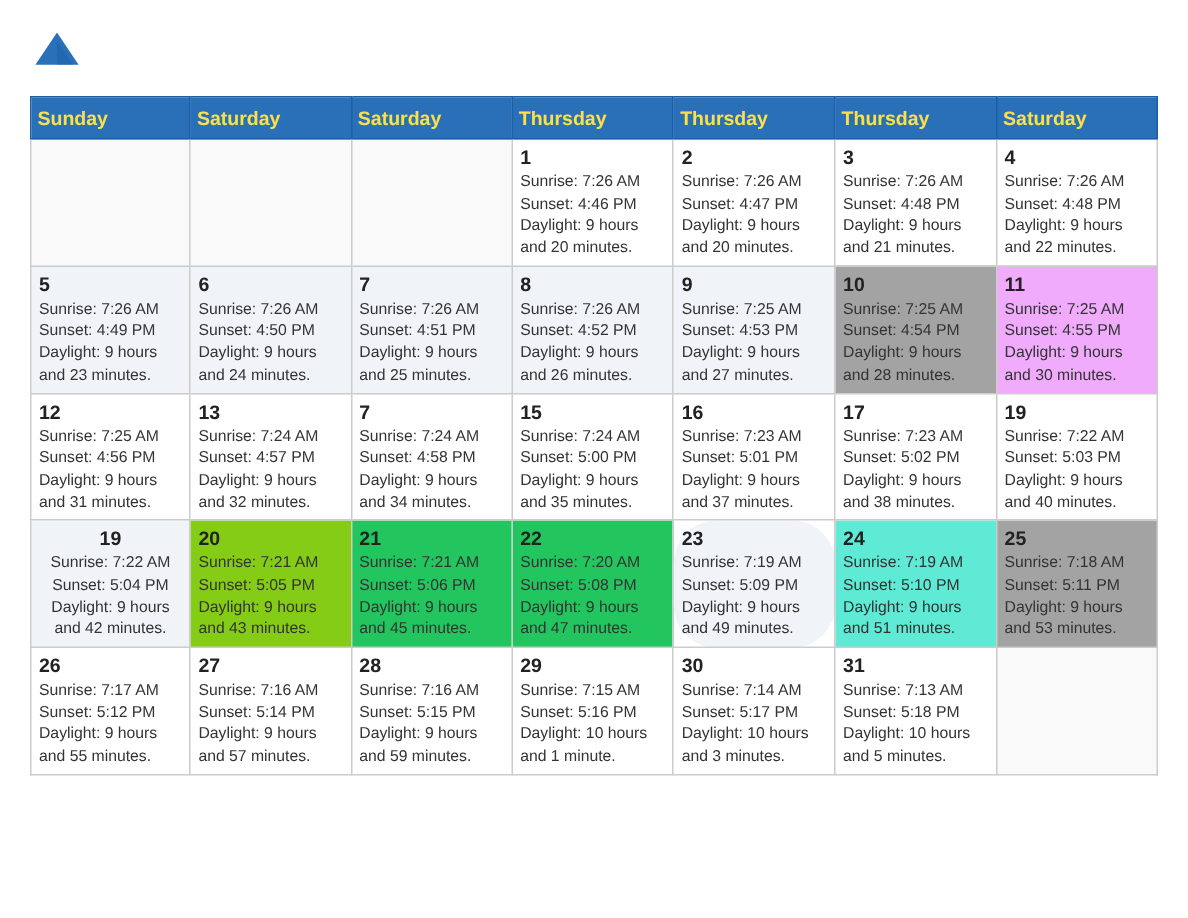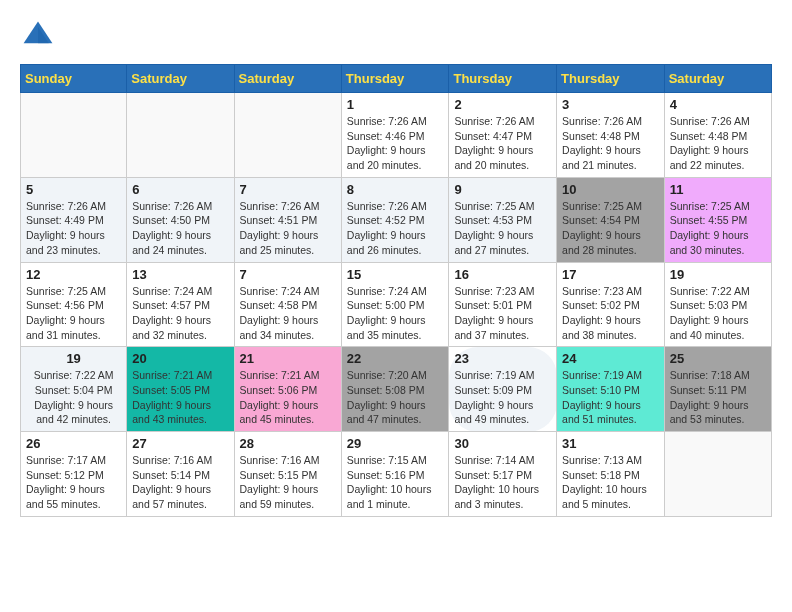--- a/index.html
+++ b/index.html
@@ -216,29 +216,29 @@
           <td>
             <div class="day-num">19</div>
             <div class="day-info">Sunrise: 7:22 AM<br>Sunset: 5:03 PM<br>Daylight: 9 hours<br>and 40 minutes.</div>
           </td>
         </tr>
         <tr>
           <td style="background: rgb(240, 244, 248); text-align: center;">
             <div class="day-num">19</div>
             <div class="day-info">Sunrise: 7:22 AM<br>Sunset: 5:04 PM<br>Daylight: 9 hours<br>and 42 minutes.</div>
           </td>
-          <td style="background: #14b8a6;">
+          <td style="background: #84cc16;">
             <div class="day-num">20</div>
             <div class="day-info">Sunrise: 7:21 AM<br>Sunset: 5:05 PM<br>Daylight: 9 hours<br>and 43 minutes.</div>
           </td>
-          <td style="background: #f9a8d4;">
+          <td style="background: #22c55e;">
             <div class="day-num">21</div>
             <div class="day-info">Sunrise: 7:21 AM<br>Sunset: 5:06 PM<br>Daylight: 9 hours<br>and 45 minutes.</div>
           </td>
-          <td style="background: #a3a3a3;">
+          <td style="background: #22c55e;">
             <div class="day-num">22</div>
             <div class="day-info">Sunrise: 7:20 AM<br>Sunset: 5:08 PM<br>Daylight: 9 hours<br>and 47 minutes.</div>
           </td>
           <td style="background: rgb(240, 244, 248); border-radius: 29px;">
             <div class="day-num">23</div>
             <div class="day-info">Sunrise: 7:19 AM<br>Sunset: 5:09 PM<br>Daylight: 9 hours<br>and 49 minutes.</div>
           </td>
           <td style="background: #5eead4;">
             <div class="day-num">24</div>
             <div class="day-info">Sunrise: 7:19 AM<br>Sunset: 5:10 PM<br>Daylight: 9 hours<br>and 51 minutes.</div>

